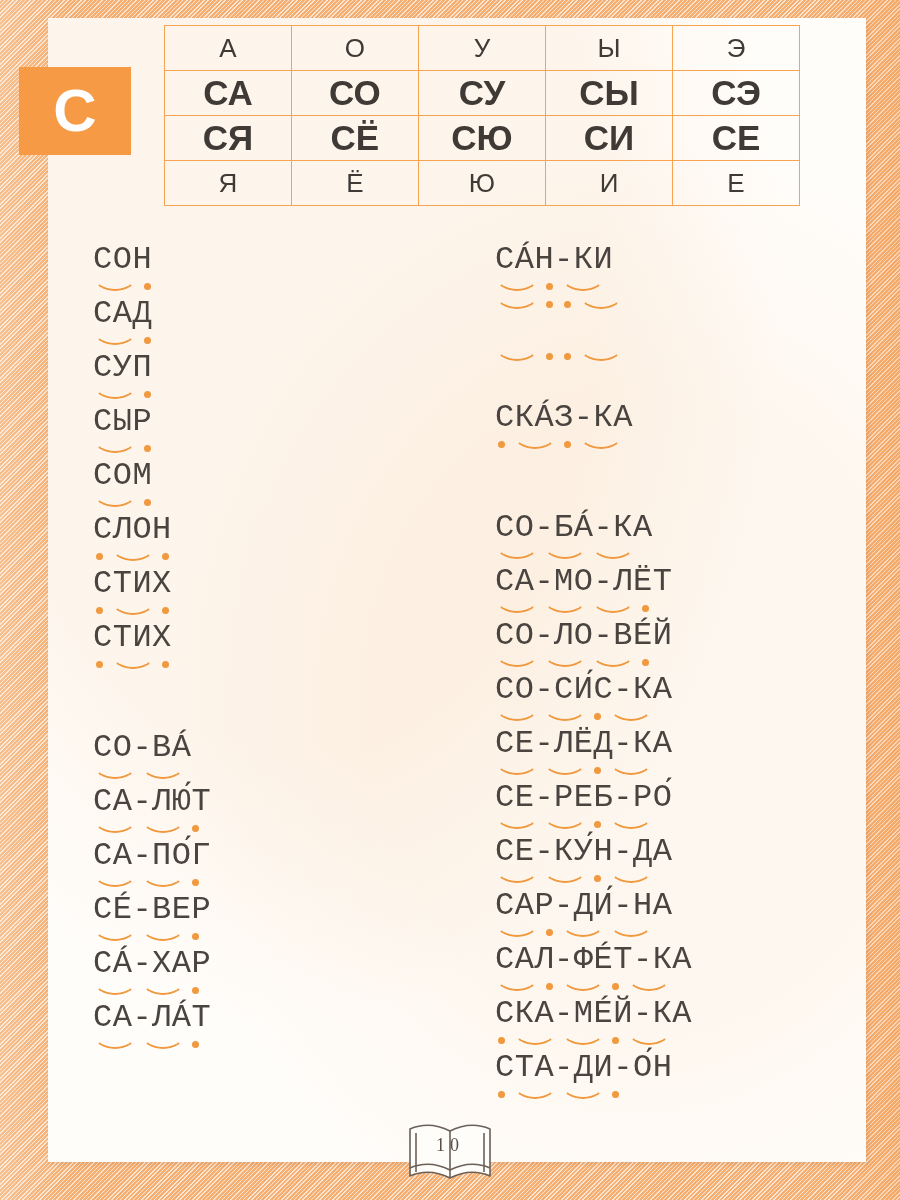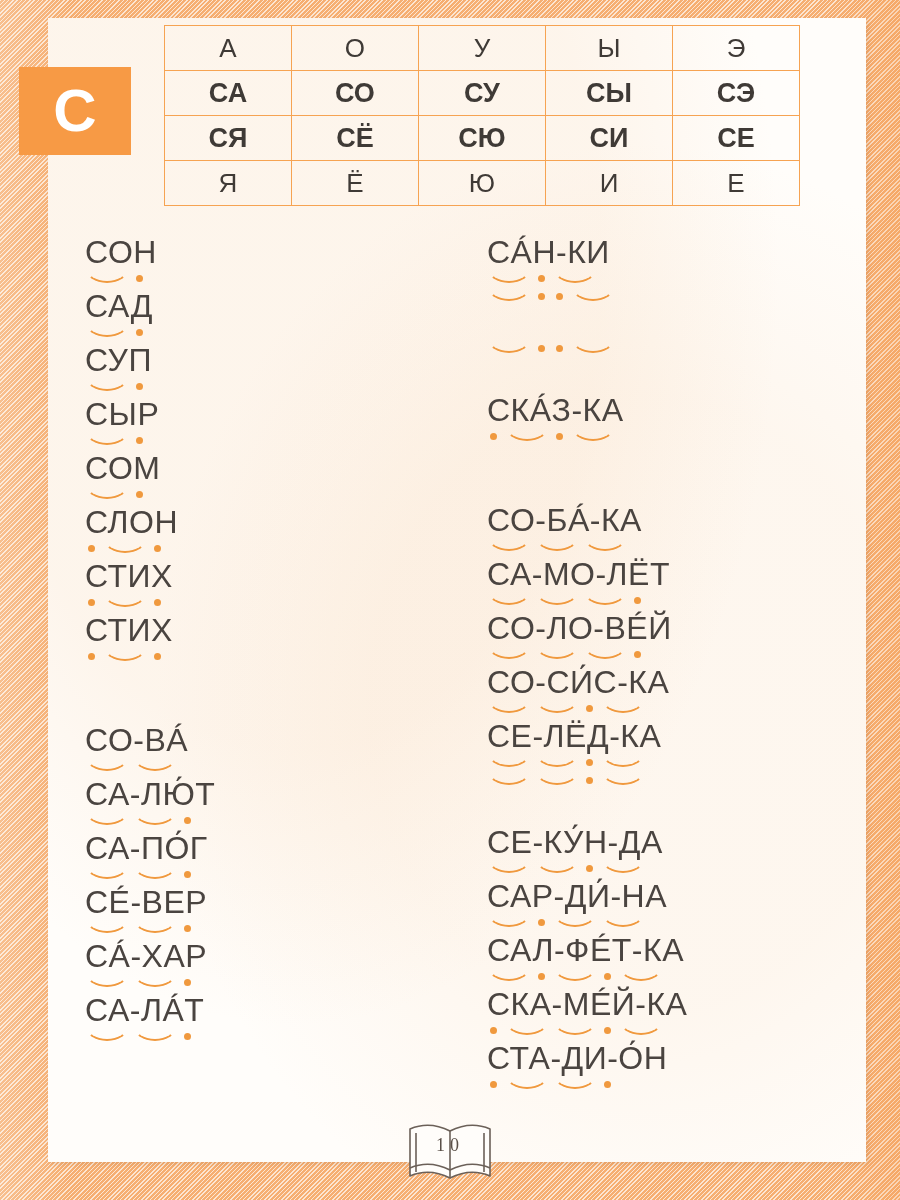--- a/index.html
+++ b/index.html
@@ -97,31 +97,31 @@
     border: 1.5px solid #f6a352;
     width: 127px;
     height: 44px;
     text-align: center;
     vertical-align: middle;
     color: #3f3a36;
     font-size: 26px;
     padding: 0;
   }
   #syllable-table tr.row-vowel td { font-weight: normal; font-size: 26px; }
-  #syllable-table tr.row-syll td  { font-weight: bold;   font-size: 27px; }
+  #syllable-table tr.row-syll td  { font-weight: bold;   font-size: 35px; }
 
   
   .word-col {
     position: absolute;
     z-index: 4;
   }
   #col-left  { left: 85px;  top: 234px; }
   #col-right { left: 487px; top: 234px; }
 
-  .word-group { margin: 0; padding: 0; }
+  .word-group { margin: 8px; padding: 0; font-family: Liberation Mono, monospace; }
   .word-group.gap-before { margin-top: 56px; }
 
   .word-row {
     position: relative;
     height: 54px;
   }
   .word-text {
     color: #4a4440;
     font-size: 32px;
     line-height: 36px;
@@ -313,20 +313,21 @@
         </div>
         <div class="word-row">
           <div class="word-text">СО-СИ́С-КА</div>
           <div class="marks"><span class="mark arc"></span><span class="mark arc"></span><span class="mark dot"></span><span class="mark arc"></span></div>
         </div>
         <div class="word-row">
           <div class="word-text">СЕ-ЛЁД-КА</div>
           <div class="marks"><span class="mark arc"></span><span class="mark arc"></span><span class="mark dot"></span><span class="mark arc"></span></div>
         </div>
         <div class="word-row">
+          <div class="word-text">СЕ-РЕБ-РО́</div>
           <div class="marks"><span class="mark arc"></span><span class="mark arc"></span><span class="mark dot"></span><span class="mark arc"></span></div>
         </div>
         <div class="word-row">
           <div class="word-text">СЕ-КУ́Н-ДА</div>
           <div class="marks"><span class="mark arc"></span><span class="mark arc"></span><span class="mark dot"></span><span class="mark arc"></span></div>
         </div>
         <div class="word-row">
           <div class="word-text">САР-ДИ́-НА</div>
           <div class="marks"><span class="mark arc"></span><span class="mark dot"></span><span class="mark arc"></span><span class="mark arc"></span></div>
         </div>

